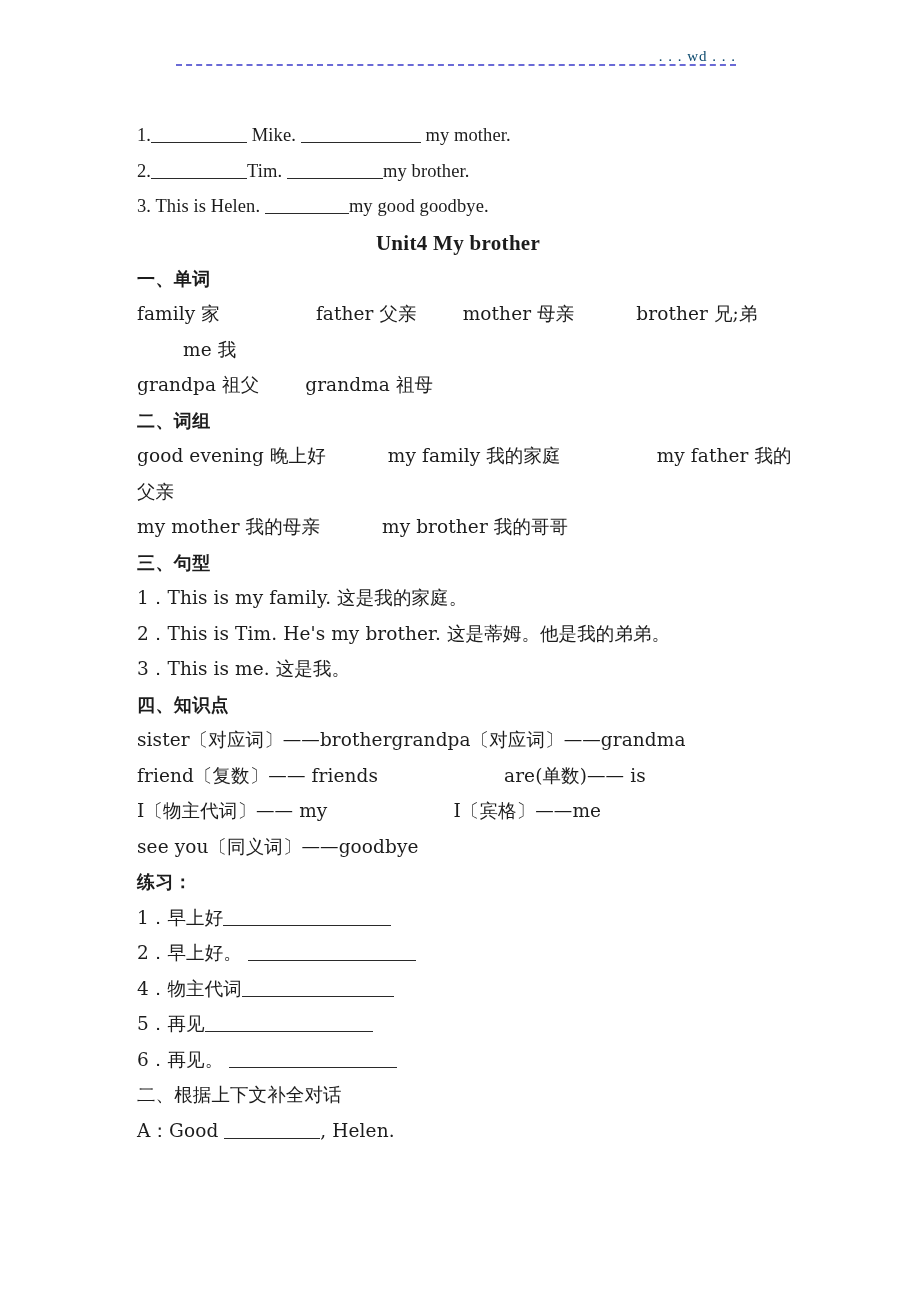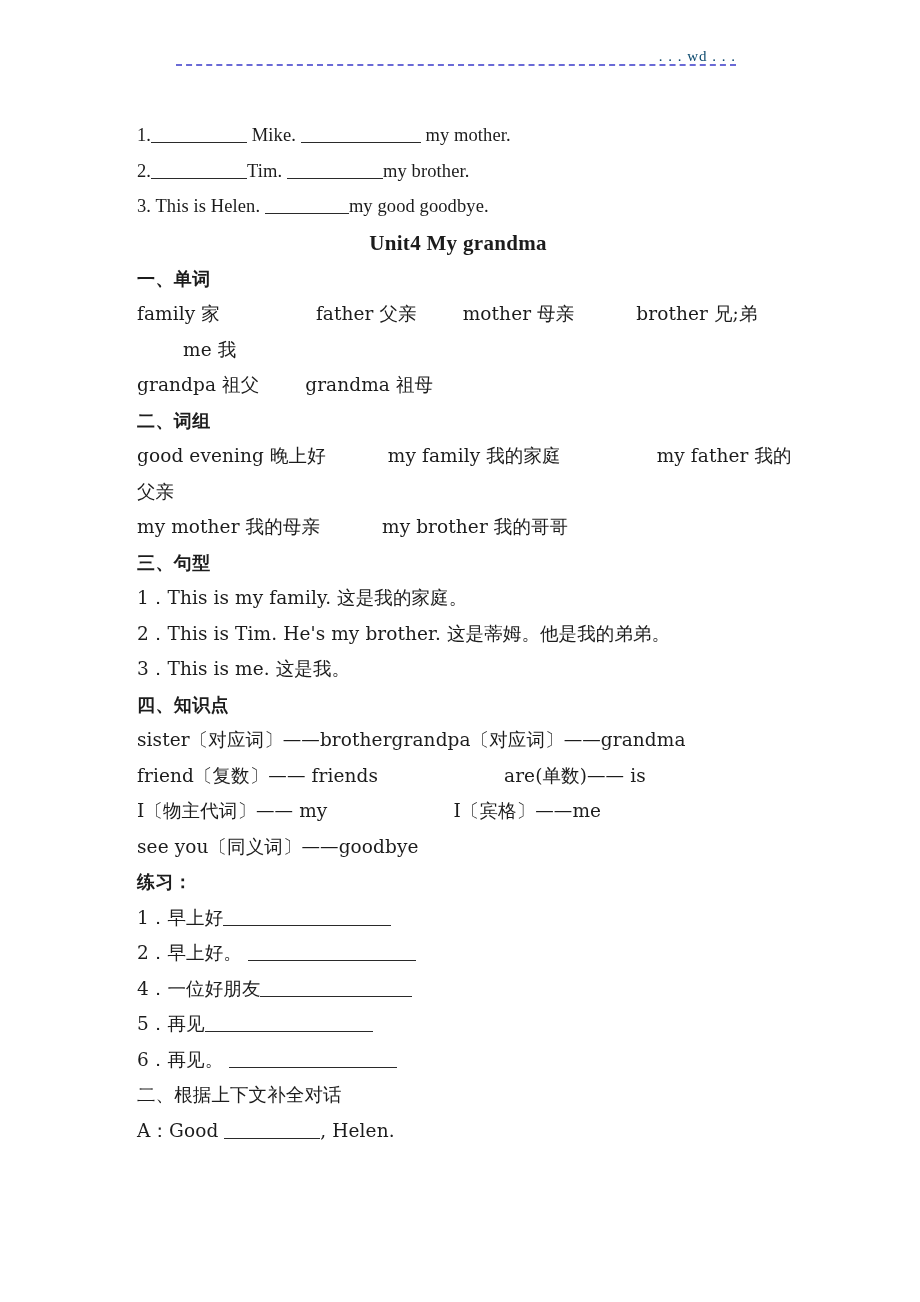--- a/index.html
+++ b/index.html
@@ -113,21 +113,21 @@
   </div>
 
   <div class="content">
 
     <div class="line"><span class="num">1.</span><span class="blank b-lg"></span><span> Mike. </span><span class="blank b-xl"></span><span> my mother.</span></div>
 
     <div class="line"><span class="num">2.</span><span class="blank b-lg"></span><span>Tim. </span><span class="blank b-lg"></span><span>my brother.</span></div>
 
     <div class="line"><span class="num">3.</span><span> This is Helen. </span><span class="blank b-md"></span><span>my good goodbye.</span></div>
 
-    <div class="title">Unit4 My grandma</div>
+    <div class="title">Unit4 My brother</div>
 
     <div class="heading-cn">一、单词</div>
     <div class="line cn"><span>family 家</span><span class="gap-4"></span><span>father 父亲</span><span class="gap-2"></span><span>mother 母亲</span><span class="gap-3"></span><span>brother 兄;弟</span><span class="gap-2"></span><span>me 我</span></div>
     <div class="line cn"><span>grandpa 祖父</span><span class="gap-2"></span><span>grandma 祖母</span></div>
 
     <div class="heading-cn">二、词组</div>
     <div class="line cn"><span>good evening 晚上好</span><span class="gap-3"></span><span>my family 我的家庭</span><span class="gap-4"></span><span>my father 我的父亲</span></div>
     <div class="line cn"><span>my mother 我的母亲</span><span class="gap-3"></span><span>my brother 我的哥哥</span></div>
 
     <div class="heading-cn">三、句型</div>
@@ -138,21 +138,21 @@
     <div class="heading-cn">四、知识点</div>
     <div class="line cn"><span>sister〔对应词〕——brothergrandpa〔对应词〕——grandma</span></div>
     <div class="line cn"><span>friend〔复数〕—— friends</span><span class="gap-5"></span><span>are(单数)—— is</span></div>
     <div class="line cn"><span>I〔物主代词〕—— my</span><span class="gap-5"></span><span>I〔宾格〕——me</span></div>
     <div class="line cn"><span>see you〔同义词〕——goodbye</span></div>
 
     <div class="heading-cn">练习：</div>
 
     <div class="line cn"><span class="num">1．</span><span>早上好</span><span class="blank b-w1"></span></div>
     <div class="line cn"><span class="num">2．</span><span>早上好。 </span><span class="blank b-w1"></span></div>
-    <div class="line cn"><span class="num">4．</span><span>一位好朋友</span><span class="blank b-w2"></span></div>
+    <div class="line cn"><span class="num">4．</span><span>物主代词</span><span class="blank b-w2"></span></div>
     <div class="line cn"><span class="num">5．</span><span>再见</span><span class="blank b-w1"></span></div>
     <div class="line cn"><span class="num">6．</span><span>再见。 </span><span class="blank b-w1"></span></div>
 
     <div class="line cn">二、根据上下文补全对话</div>
     <div class="line cn"><span class="num">A：</span><span>Good </span><span class="blank b-lg"></span><span>, Helen.</span></div>
 
   </div>
 </div>
 
 </body></html>

